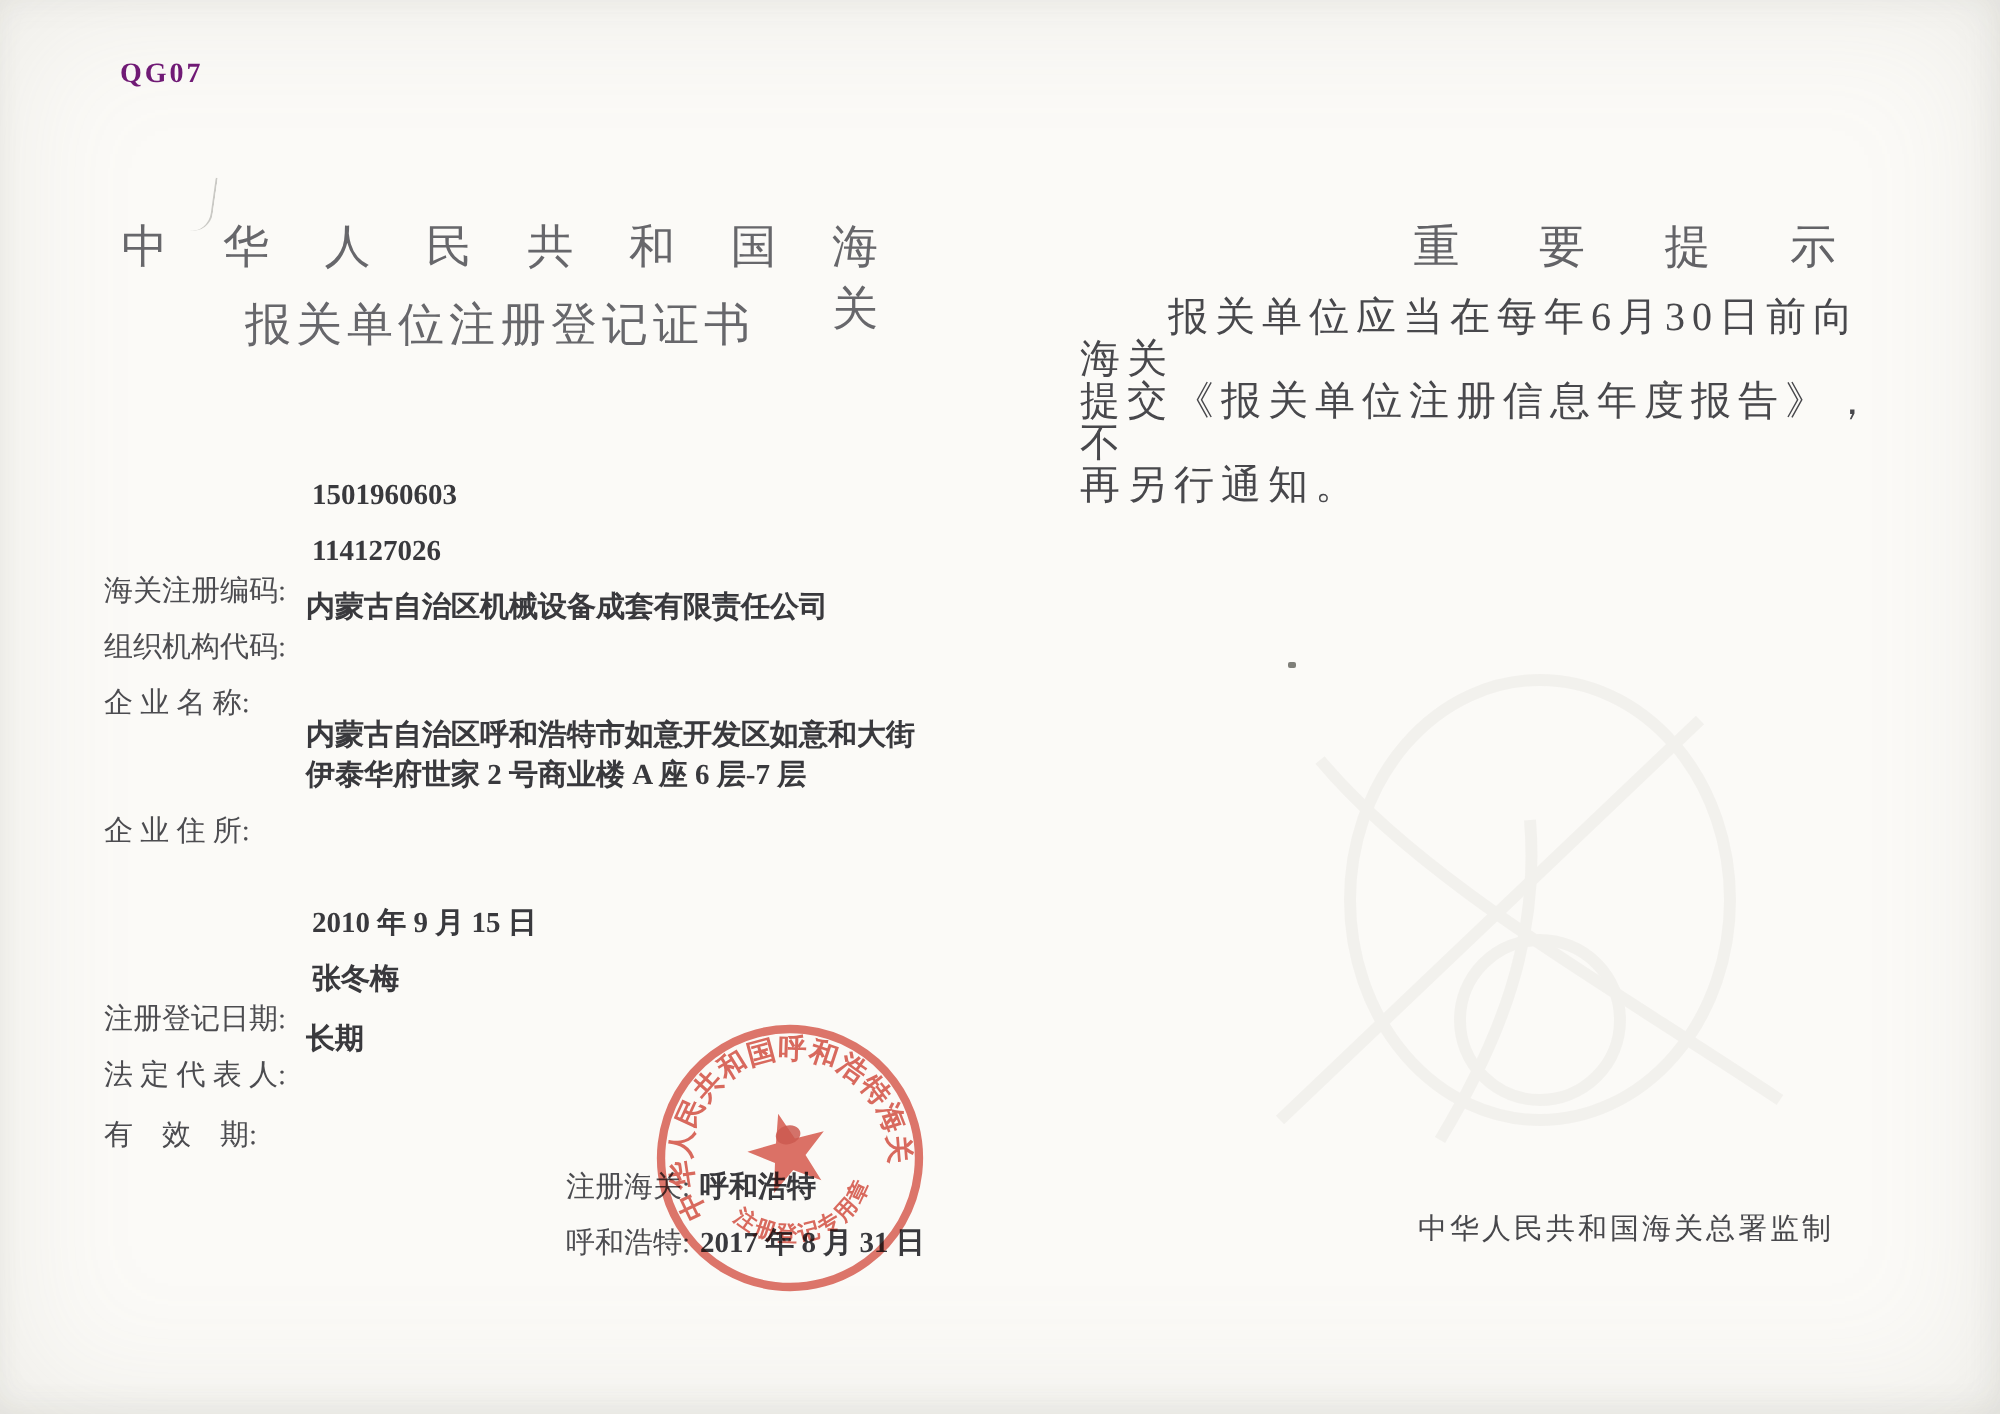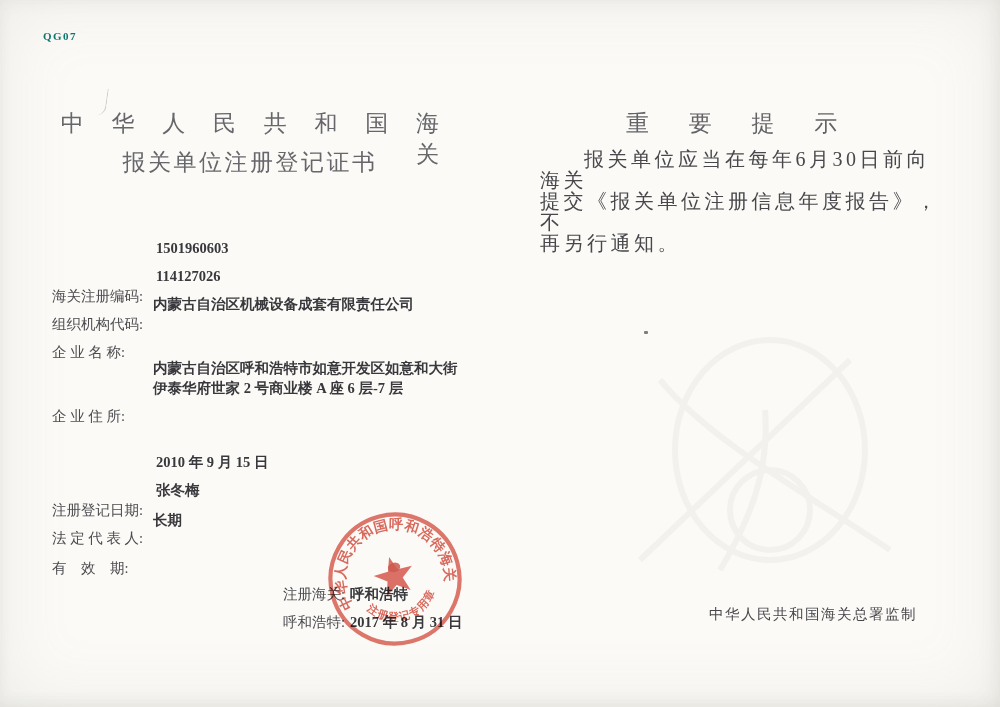--- a/index.html
+++ b/index.html
@@ -8,22 +8,22 @@
     font-family:"Liberation Serif","DejaVu Serif",serif;
     background:#e9e8e5;
   }
   .page{
     position:relative;width:1000px;height:707px;overflow:hidden;
     background:#fbfaf7;
     box-shadow:inset 0 0 70px rgba(150,148,138,.14), inset -6px 0 18px rgba(120,118,108,.07), inset 0 -5px 14px rgba(120,118,108,.06);
   }
   .abs{position:absolute;}
   .form-code{
-    left:43px;top:30px;
-    font-size:11px;font-weight:bold;letter-spacing:1.5px;color:#0f766e;
+    left:60px;top:30px;
+    font-size:14px;font-weight:bold;letter-spacing:1.5px;color:#701a75;
   }
   .title1{
     left:50px;top:108px;width:400px;text-align:right;
     font-size:23px;letter-spacing:11px;color:#67676b;
   }
   .title2{
     left:50px;top:147px;width:400px;text-align:center;
     font-size:23px;letter-spacing:2.5px;color:#67676b;
   }
   .field-row{
@@ -36,21 +36,21 @@
   .field-value{
     margin-left:13px;color:#39393d;font-weight:600;width:312px;
   }
   .issue-row{
     display:flex;align-items:flex-start;
     font-size:14.5px;line-height:20px;
   }
   .issue-label{color:#4c4c50;white-space:nowrap;}
   .issue-value{margin-left:5px;color:#39393d;font-weight:600;white-space:nowrap;}
   .notice-title{
-    left:545px;top:108px;width:390px;text-align:center;
+    left:545px;top:108px;width:390px;text-align:right;
     font-size:23px;letter-spacing:17px;color:#636367;
   }
   .notice-body{
     left:540px;top:149px;width:408px;
     font-size:20px;letter-spacing:3.5px;line-height:21px;color:#48484c;
   }
   .notice-line{display:block;}
   .notice-line.indent{text-indent:44px;}
   .footer-issuer{
     left:709px;top:605px;

